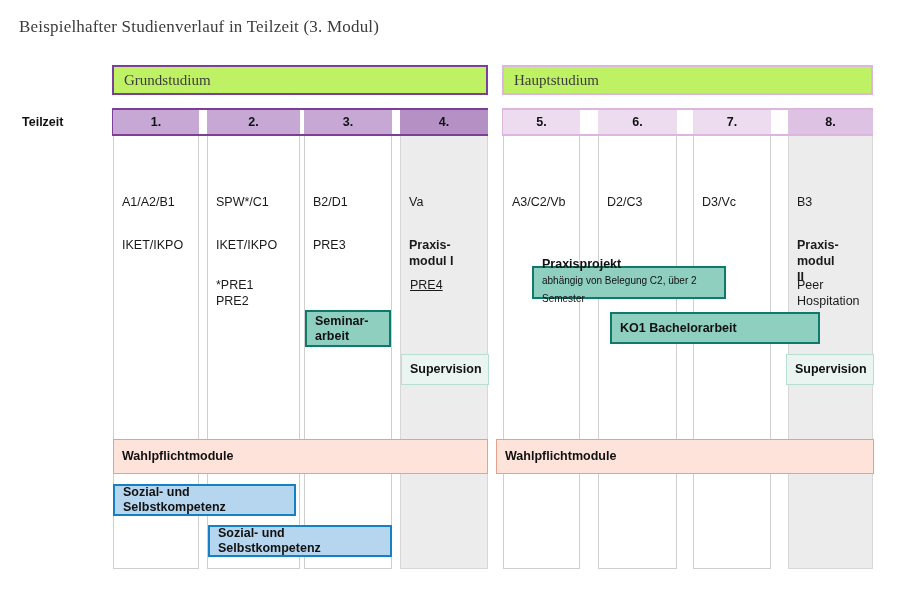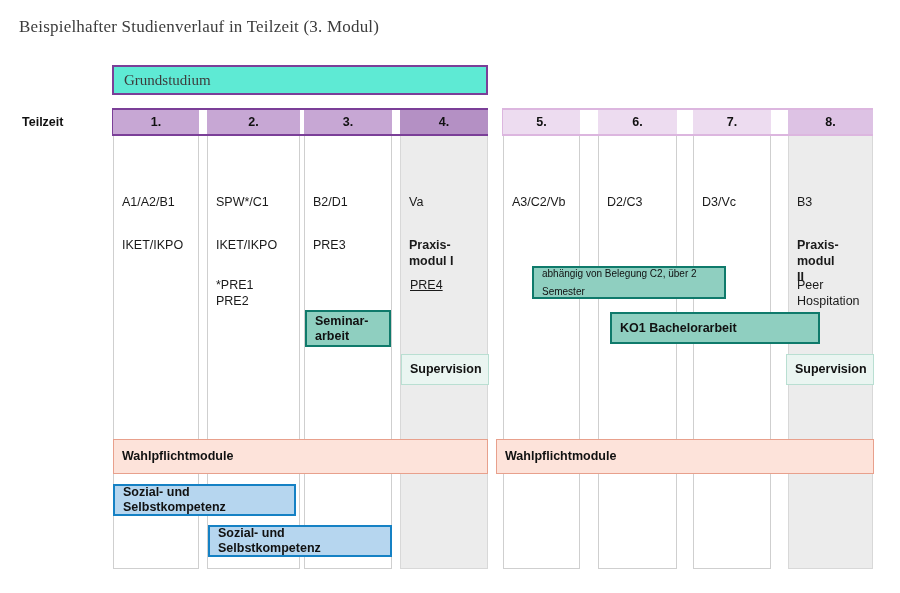--- a/index.html
+++ b/index.html
@@ -28,21 +28,21 @@
     left: 22px; top: 115px;
     font-size: 12.5px;
     font-weight: bold;
     color: #111111;
   }
 
   
   .group-bar {
     position: absolute;
     height: 30px;
-    background: #5eead4;
+    background: #bef264;
     display: flex;
     align-items: center;
     padding-left: 10px;
     font-family: "Liberation Serif", serif;
     font-size: 15px;
     color: #3c3c3c;
   }
   .group-bar.left  { left: 112px; top: 65px; width: 376px; border: 2px solid #7b3f98; }
   .group-bar.right { left: 502px; top: 65px; width: 371px; border: 2px solid #dcb6df; }
 
@@ -98,20 +98,23 @@
 <body>
 
 <div id="stage">
 
   <div class="title">Beispielhafter Studienverlauf in Teilzeit (3. Modul)</div>
 
   <div class="semester-label">Teilzeit</div>
 
   <div class="group-bar left">
     <span>Grundstudium</span>
+  </div>
+  <div class="group-bar right">
+    <span>Hauptstudium</span>
   </div>
 
   <div class="hdr-strip left" id="hdr-left">
       <div class="hcell" style="left: -1px; width: 86px; background: rgb(199, 167, 212);">
         <span>1.</span>
       </div>
       <div class="hcell" style="left: 93px; width: 93px; background: rgb(199, 167, 212);">
         <span>2.</span>
       </div>
       <div class="hcell" style="left: 190px; width: 88px; background: rgb(199, 167, 212);">
@@ -170,20 +173,21 @@
   <div class="obox teal-solid" style="left:305px; top:310px; width:86px; height:37px;">
     <span class="bt">Seminar-
 arbeit</span>
   </div>
 
   <div class="obox teal-light" style="left:401px; top:354px; width:88px; height:31px;">
     <span class="bt">Supervision</span>
   </div>
 
   <div class="obox teal-solid" style="left:532px; top:266px; width:194px; height:33px;">
+    <span class="bt">Praxisprojekt</span>
     <span class="st">abhängig von Belegung C2,
 über 2 Semester</span>
   </div>
 
   <div class="obox teal-solid" style="left:610px; top:312px; width:210px; height:32px;">
     <span class="bt">KO1 Bachelorarbeit</span>
   </div>
 
   <div class="obox teal-light" style="left:786px; top:354px; width:88px; height:31px;">
     <span class="bt">Supervision</span>

